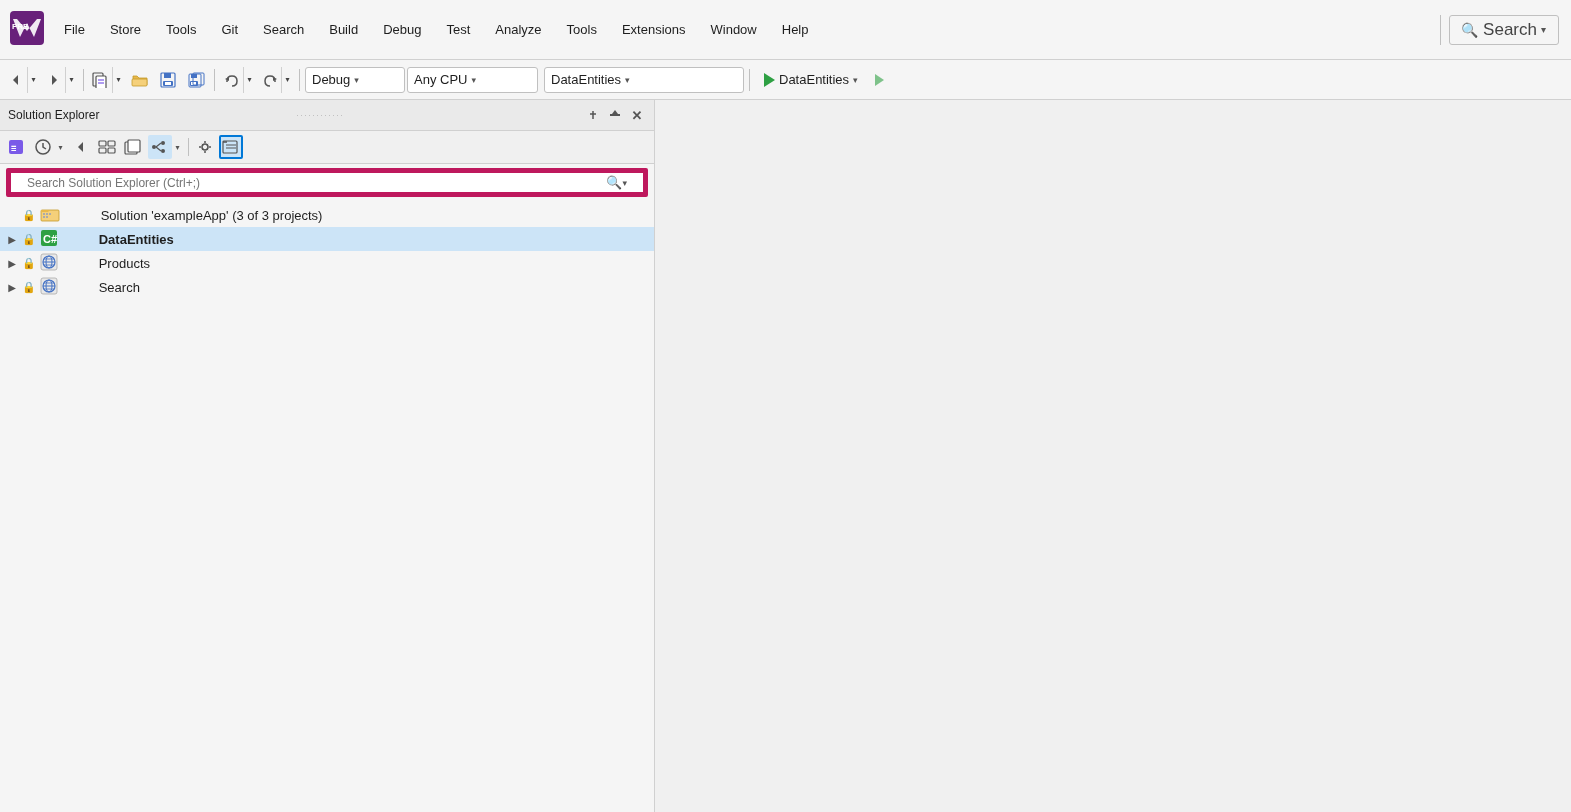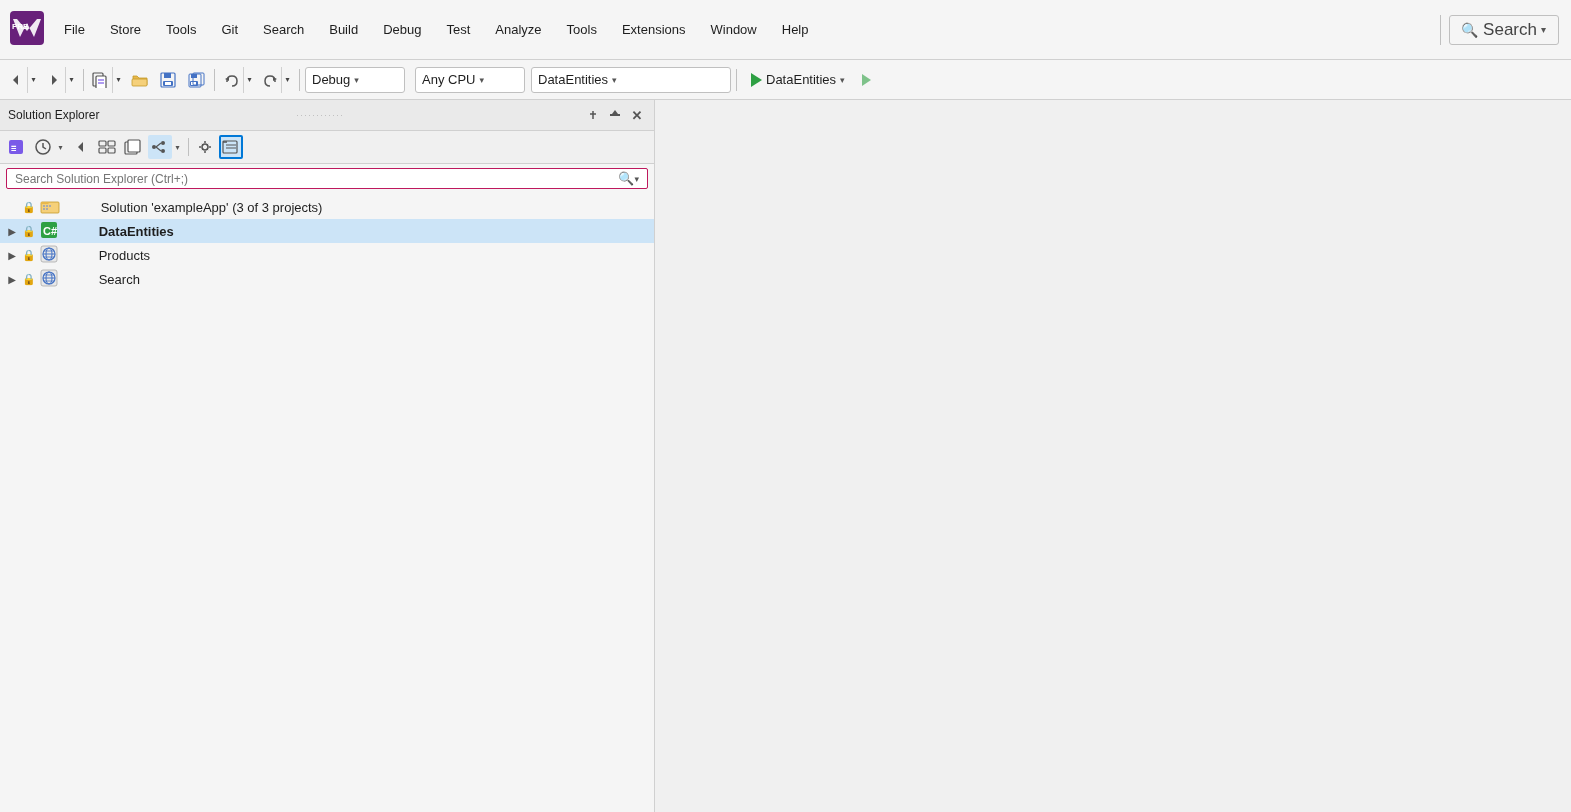--- a/index.html
+++ b/index.html
@@ -234,24 +234,24 @@
       align-items: center;
       cursor: pointer;
       border: 1px solid transparent;
       border-radius: 2px;
     }
 
     .se-search {
       display: flex;
       align-items: center;
       margin: 4px 6px;
-      border: 1px solid #be185d;
+      border: 5px solid #be185d;
       background: white;
       border-radius: 2px;
-      padding: 2px 8px;
+      padding: 2px 16px;
     }
     .se-search input {
       border: none;
       outline: none;
       font-size: 12px;
       color: #999;
       flex: 1;
       background: transparent;
     }
     .se-search-icon { font-size: 13px; color: #666; }
@@ -439,21 +439,21 @@
     <div class="tb-arrow-part">▾</div>
   </div>
 
   <div class="tb-separator"></div>
 
   <div class="config-dropdown" style="width:100px;">
     <span class="config-text">Debug</span>
     <span class="config-arrow">▾</span>
   </div>
 
-  <div class="config-dropdown" style="width:110px; margin-left:8px;">
+  <div class="config-dropdown" style="width:131px; margin-left:0;">
     <span class="config-text">Any CPU</span>
     <span class="config-arrow">▾</span>
   </div>
 
   <div class="config-dropdown" style="width:200px; margin-left:4px;">
     <span class="config-text">DataEntities</span>
     <span class="config-arrow">▾</span>
   </div>
 
   <div class="tb-separator"></div>

